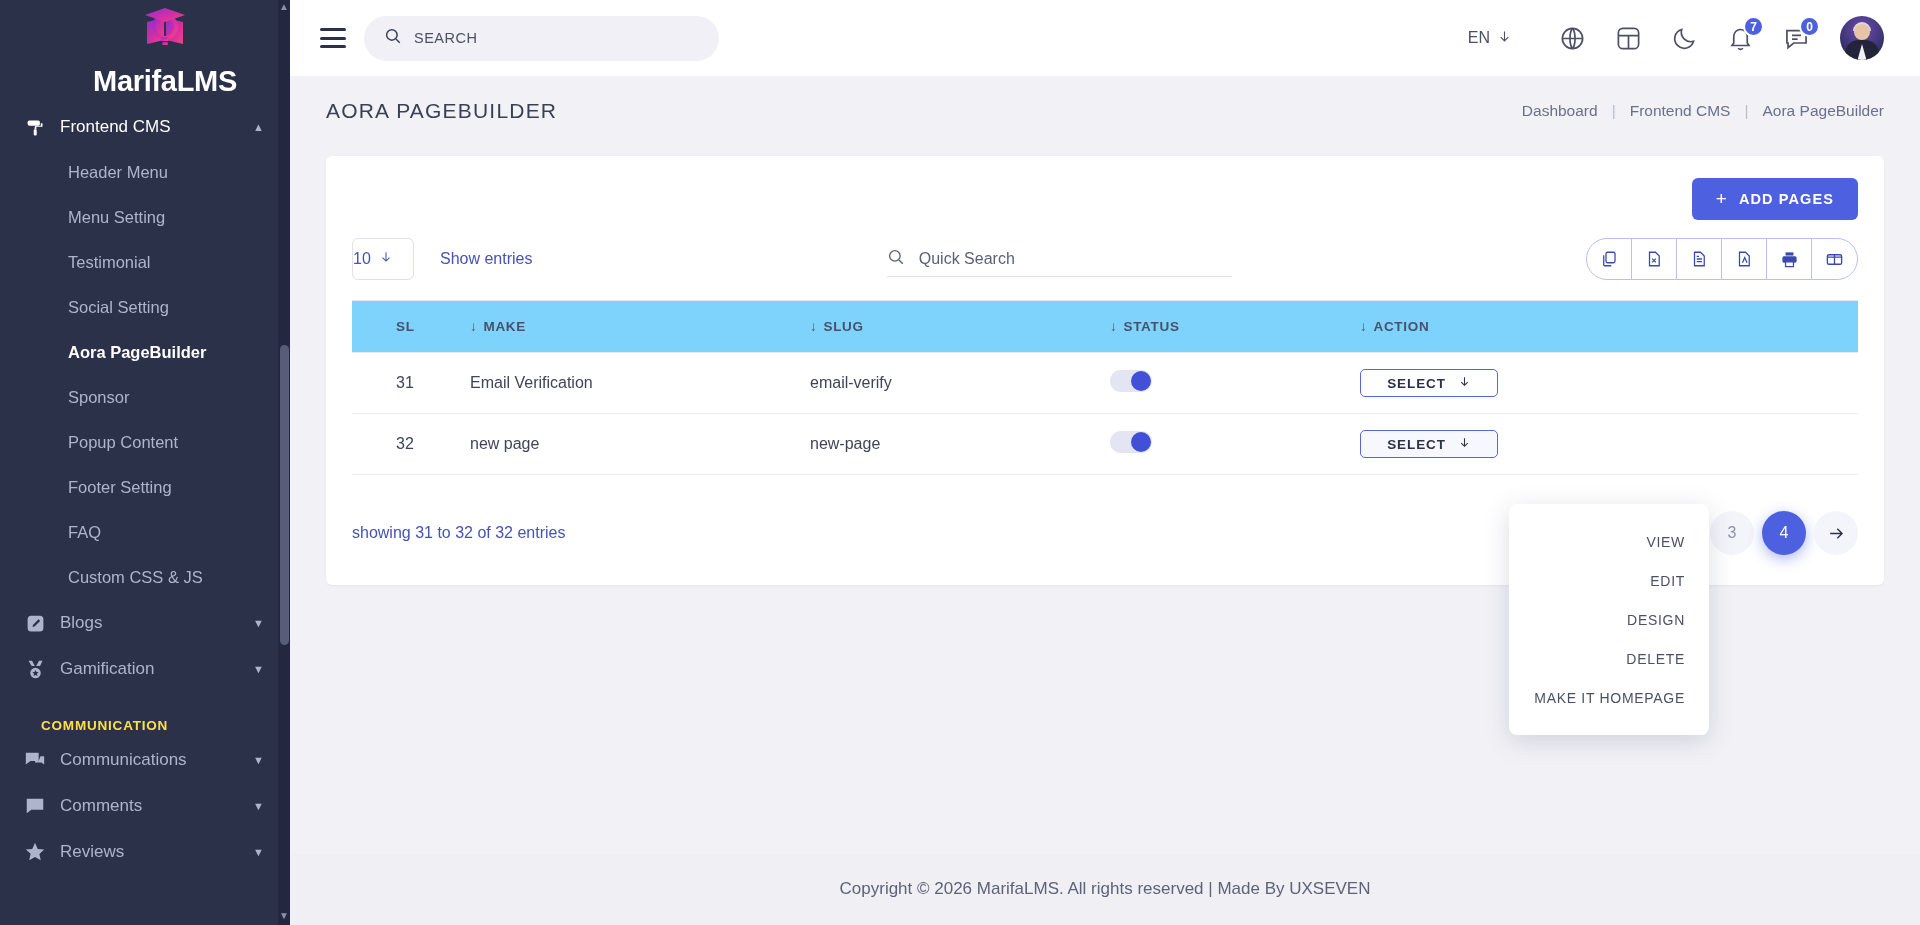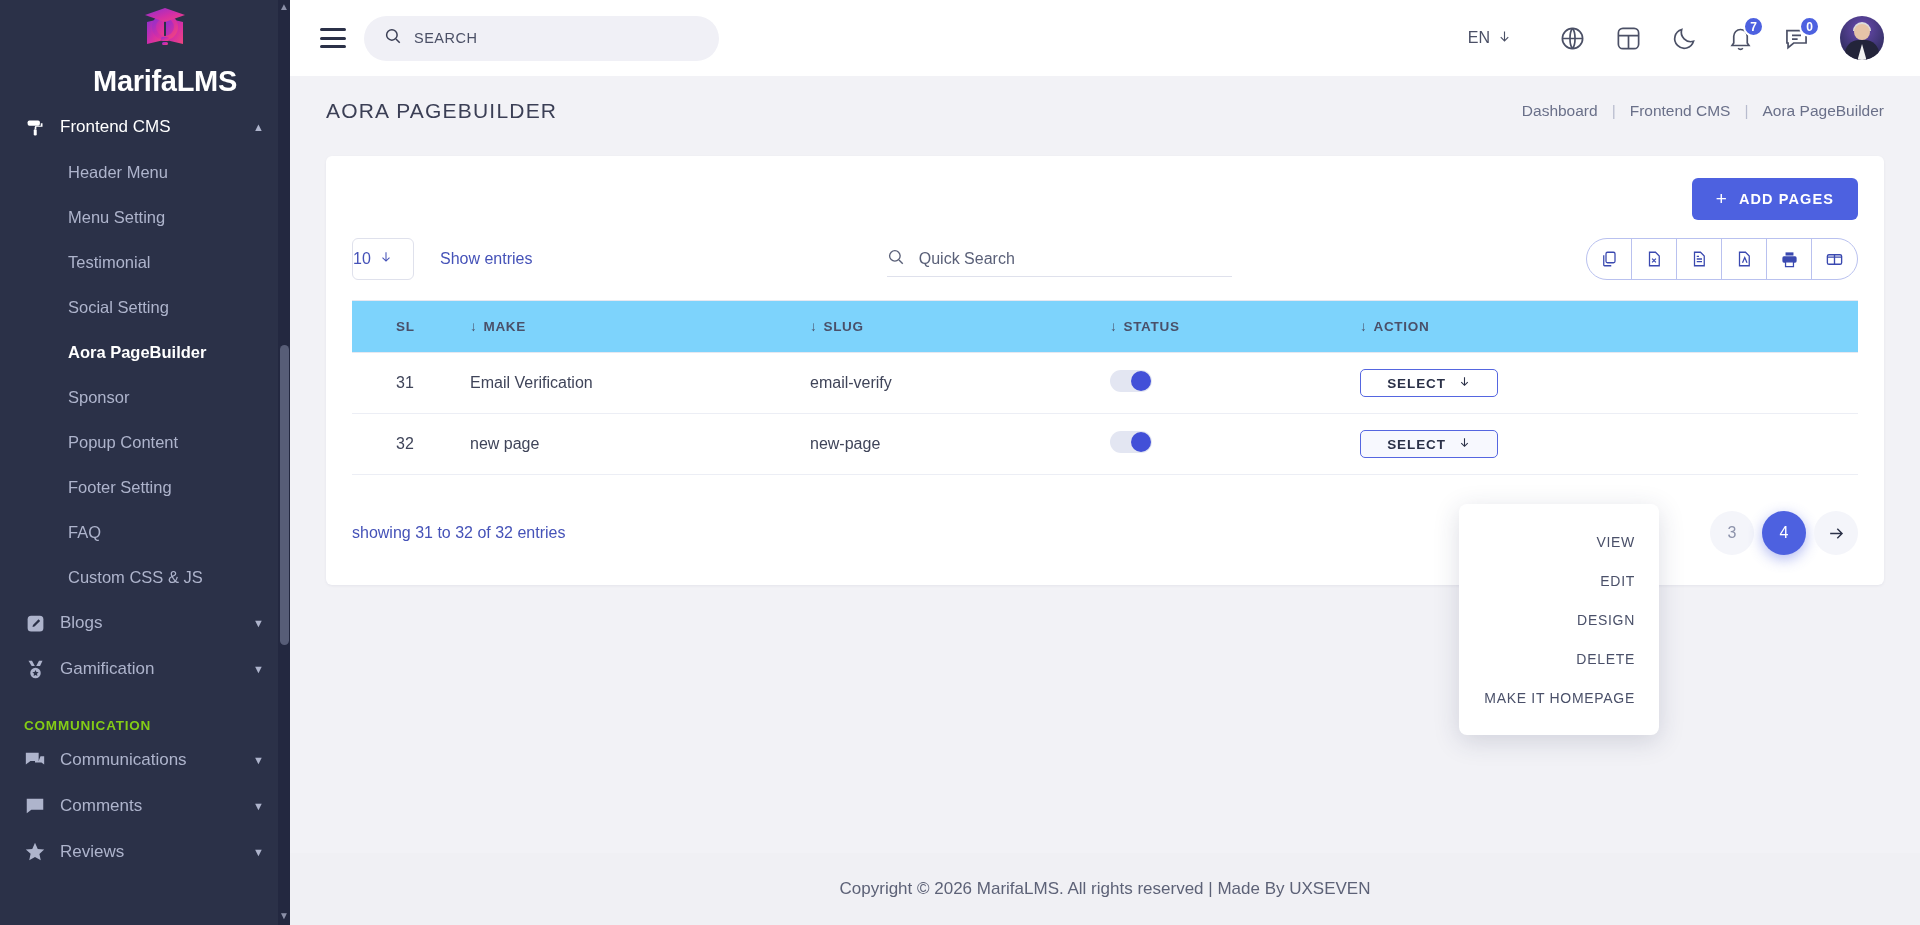--- a/index.html
+++ b/index.html
@@ -34,22 +34,22 @@
   .nav-group-head .ico { width: 22px; height: 22px; flex:0 0 22px; display:flex; align-items:center; justify-content:center; }
   .nav-group-head .lbl { font-size: 17px; color: #ffffff; flex: 1; }
   .nav-group-head.dim .lbl { color: #aeb4cc; }
   .caret { color: #aeb4cc; font-size: 11px; }
   .sub-item {
     height: 45px; display: flex; align-items: center;
     padding-left: 68px; font-size: 16.5px; color: #aeb4cc; cursor: pointer;
   }
   .sub-item.active { color: #ffffff; font-weight: 600; }
   .section-label {
-    margin: 26px 0 4px 24px; font-size: 13.5px; letter-spacing: 0.8px;
-    color: #84cc16; font-weight: 700;
+    margin: 26px 0 4px 41px; font-size: 13.5px; letter-spacing: 0.8px;
+    color: #fde047; font-weight: 700;
   }
   .ico svg { display: block; }
   .sb-scrollbar {
     position: absolute; right: 0; top: 0; width: 12px; height: 925px;
     background: #232840;
   }
   .sb-scrollbar .arrow { color:#8b90a8; font-size:10px; text-align:center; line-height:14px; }
   .sb-thumb {
     position: absolute; right: 1px; top: 345px; width: 9px; height: 300px;
     background: #575d77; border-radius: 5px;
@@ -167,21 +167,21 @@
   .pg {
     width: 44px; height: 44px; border-radius: 50%; display: flex; align-items: center;
     justify-content: center; font-size: 16px; color: #8d93ab; background: #f4f5fa; cursor: pointer;
   }
   .pg.active { background: #4d61e0; color: #fff; box-shadow: 0 4px 14px rgba(77,97,224,0.45); }
   .pg.next { color: #2b3148; }
 
   .dropdown {
     position: absolute; width: 200px; background: #ffffff; border-radius: 8px;
     box-shadow: 0 6px 26px rgba(40,48,90,0.17); padding: 18px 0 18px 0;
-    top: 504px; left: 1459px; z-index: 40;
+    top: 504px; left: 1509px; z-index: 40;
   }
   .dd-item {
     height: 39px; display: flex; align-items: center; justify-content: flex-end;
     padding-right: 24px; font-size: 14px; letter-spacing: 0.7px; color: #4a5069; cursor: pointer;
   }
 
   .footer {
     margin-top: auto; height: 72px; background: #f0f0f4; display: flex;
     align-items: center; justify-content: center; font-size: 17px; color: #5d6277;
   }

